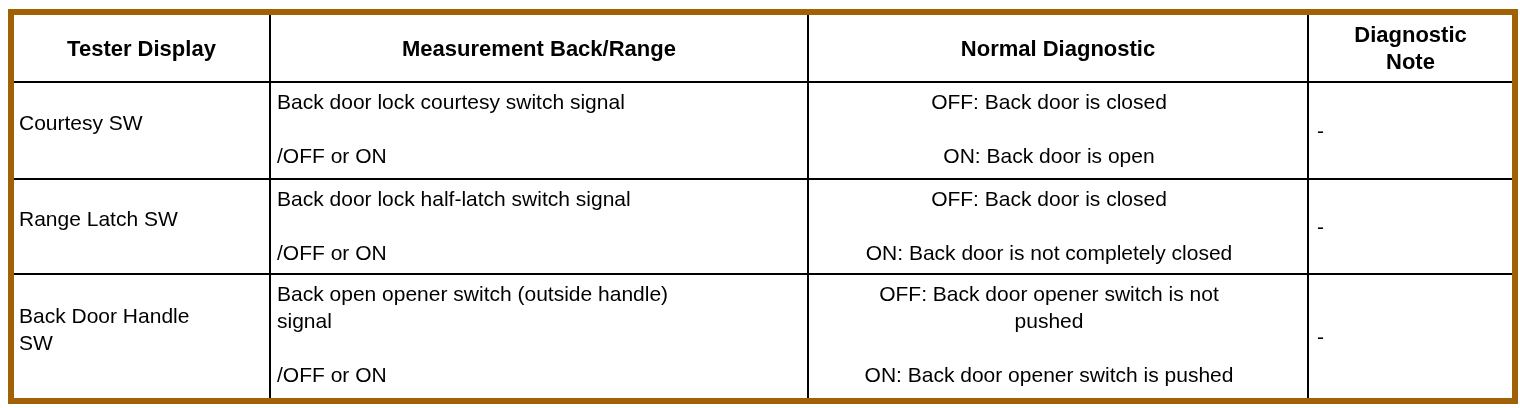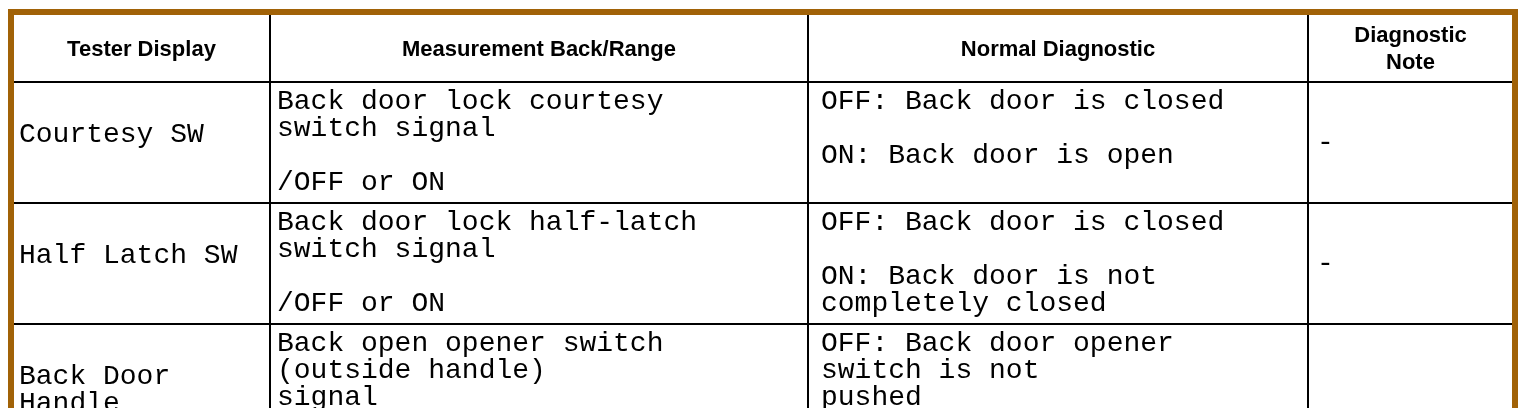--- a/index.html
+++ b/index.html
@@ -44,38 +44,37 @@
   th {
     font-size: 22px;
     font-weight: bold;
     text-align: center;
     vertical-align: middle;
     line-height: 27px;
     white-space: pre-line;
     padding: 0 4px;
   }
   td {
-    font-size: 28px;
+    font-size: 21px;
     line-height: 27px;
     white-space: pre-line;
-    font-family: Liberation Mono, monospace;
   }
   td.col-tester {
     vertical-align: middle;
     text-align: left;
     padding: 0 4px 16px 5px;
   }
   td.col-measure {
     vertical-align: top;
     text-align: left;
     padding: 5px 40px 6px 6px;
   }
   td.col-normal {
     vertical-align: top;
-    text-align: left;
+    text-align: center;
     padding: 5px 30px 6px 12px;
   }
   td.col-note {
     vertical-align: middle;
     text-align: left;
     padding: 0 4px 0 8px;
   }
 </style>
 </head>
 <body>
@@ -102,21 +101,21 @@
         <td class="col-tester">Courtesy SW</td>
         <td class="col-measure">Back door lock courtesy switch signal
 
 /OFF or ON</td>
         <td class="col-normal">OFF: Back door is closed
 
 ON: Back door is open</td>
         <td class="col-note">-</td>
       </tr>
       <tr class="row-2">
-        <td class="col-tester">Half Latch SW</td>
+        <td class="col-tester">Range Latch SW</td>
         <td class="col-measure">Back door lock half-latch switch signal
 
 /OFF or ON</td>
         <td class="col-normal">OFF: Back door is closed
 
 ON: Back door is not completely closed</td>
         <td class="col-note">-</td>
       </tr>
       <tr class="row-3">
         <td class="col-tester">Back Door Handle

